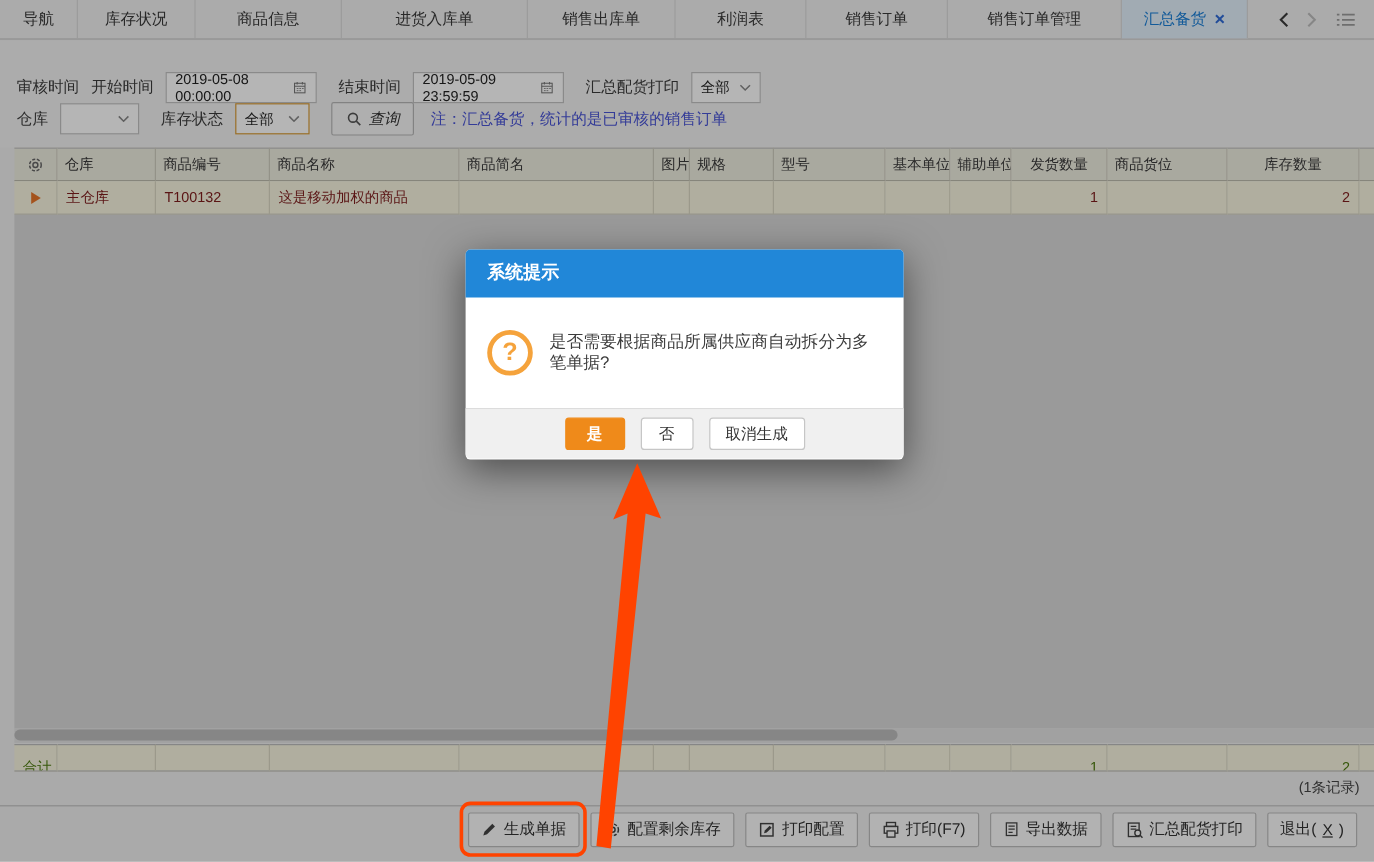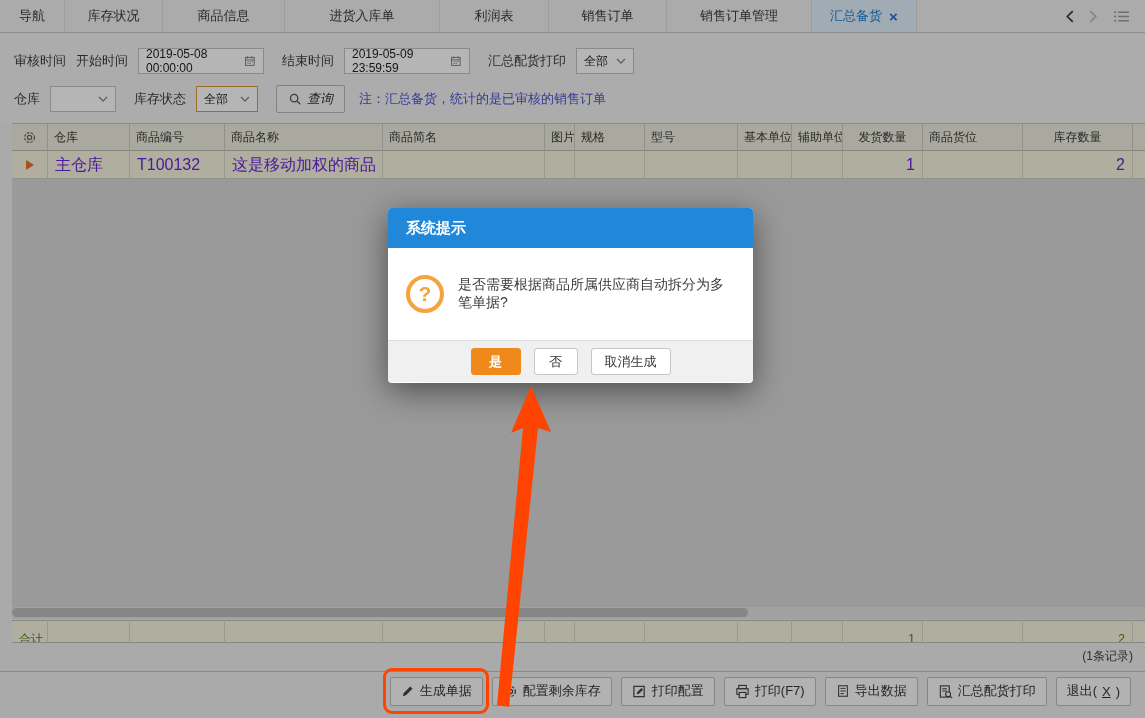--- a/index.html
+++ b/index.html
@@ -14,41 +14,41 @@
     background:#f1f1f1; border-bottom:1px solid #c9c9c9; display:flex; }
   .tab { display:flex; align-items:center; justify-content:center; gap:7px;
     font-size:13px; color:#3a3a3a; border-right:1px solid #dcdcdc; cursor:default; }
   .tab.active { background:#e3f1fc; color:#1a7fd8; }
   .tab-close { color:#2f6bd8; font-size:15px; font-weight:bold; line-height:1; }
   .tabnav { margin-left:auto; display:flex; align-items:center; gap:15px; padding:0 15px; }
 
   
   .filters { position:absolute; top:34px; left:0; right:0; height:89px; background:#f2f2f2; font-size:13px; }
   .frow { position:absolute; left:14px; display:flex; align-items:center; height:28px; }
-  .frow1 { top:13px; } .frow2 { top:51px; }
+  .frow1 { top:25px; } .frow2 { top:51px; }
   .flabel { margin-right:10px; color:#3c3c3c; white-space:nowrap; }
   .gap { width:18px; }
   .finput, .fselect { height:26px; border:1px solid #c3c3c3; background:#fff;
     display:flex; align-items:center; padding:0 7px; gap:6px; font-size:12px; color:#222; }
   .fselect { justify-content:space-between; }
   .fselect.warn { border:1px solid #d89b36; }
   .search-btn { height:28px; border:1px solid #b8b8b8; background:#f7f7f7; border-radius:2px;
     display:flex; align-items:center; gap:5px; padding:0 11px; margin-left:18px; font-size:13px; color:#333;font-style:italic; }
   .note { color:#4a55d6; margin-left:14px; white-space:nowrap; }
 
   
   .grid-row { position:absolute; left:12px; width:1133px; display:grid;
     grid-template-columns:36px 82px 95px 158px 162px 30px 70px 93px 54px 51px 80px 100px 110px 12px; }
   .ghead { top:123px; height:28px; }
   .ghead .cell { background:#efeee1; border-top:1px solid #c5c5c5; border-bottom:1px solid #bdbcae;
     border-right:1px solid #cfcec0; line-height:26px; font-size:12px; color:#3a3a3a; padding:0 6px;
     overflow:hidden; white-space:nowrap; }
   .gdata { top:151px; height:28px; }
   .gdata .cell { background:#f8f5e0; border-right:1px solid #dbd8c4; border-bottom:1px solid #cfcec0;
-    line-height:27px; font-size:16px; color:#6d28d9; padding:0 7px; overflow:hidden; white-space:nowrap; }
+    line-height:27px; font-size:12px; color:#7f1d1d; padding:0 7px; overflow:hidden; white-space:nowrap; }
   .gtotal { top:620px; height:23px; }
   .gtotal .cell { background:#f8f5e0; border-top:1px solid #bdbdbd; border-bottom:1px solid #bdbdbd;
     border-right:1px solid #dbd8c4; line-height:21px; font-size:12px; color:#4d7c0f; padding:8px 7px;
     overflow:hidden; white-space:nowrap; }
   .cell.c-center { text-align:center; }
   .cell.c-right  { text-align:right; }
   .cell.icon-cell { display:flex; align-items:center; justify-content:center; padding:0; }
   .row-marker { width:0; height:0; border-left:8px solid #e8762a;
     border-top:5px solid transparent; border-bottom:5px solid transparent; }
   .grid-empty { position:absolute; top:179px; left:12px; right:0; height:428px; background:#d9d9d9; }
@@ -94,20 +94,23 @@
     </div>
   <div class="tab" style="width:98px">
       <span>库存状况</span>
     </div>
   <div class="tab" style="width:122px">
       <span>商品信息</span>
     </div>
   <div class="tab" style="width:155px">
       <span>进货入库单</span>
     </div>
+  <div class="tab" style="width:123px">
+      <span>销售出库单</span>
+    </div>
   <div class="tab" style="width:109px">
       <span>利润表</span>
     </div>
   <div class="tab" style="width:118px">
       <span>销售订单</span>
     </div>
   <div class="tab" style="width:145px">
       <span>销售订单管理</span>
     </div>
   <div class="tab active" style="width:105px">

